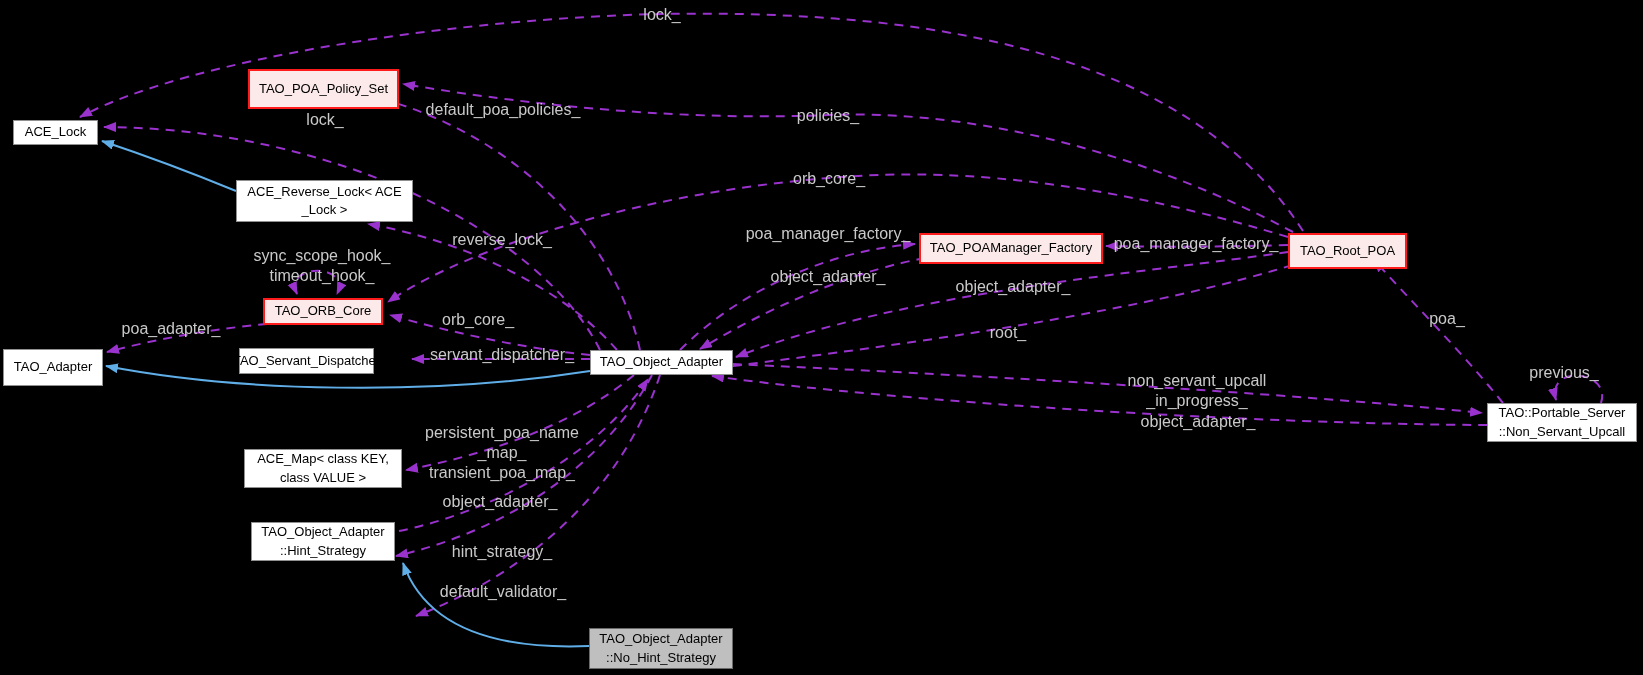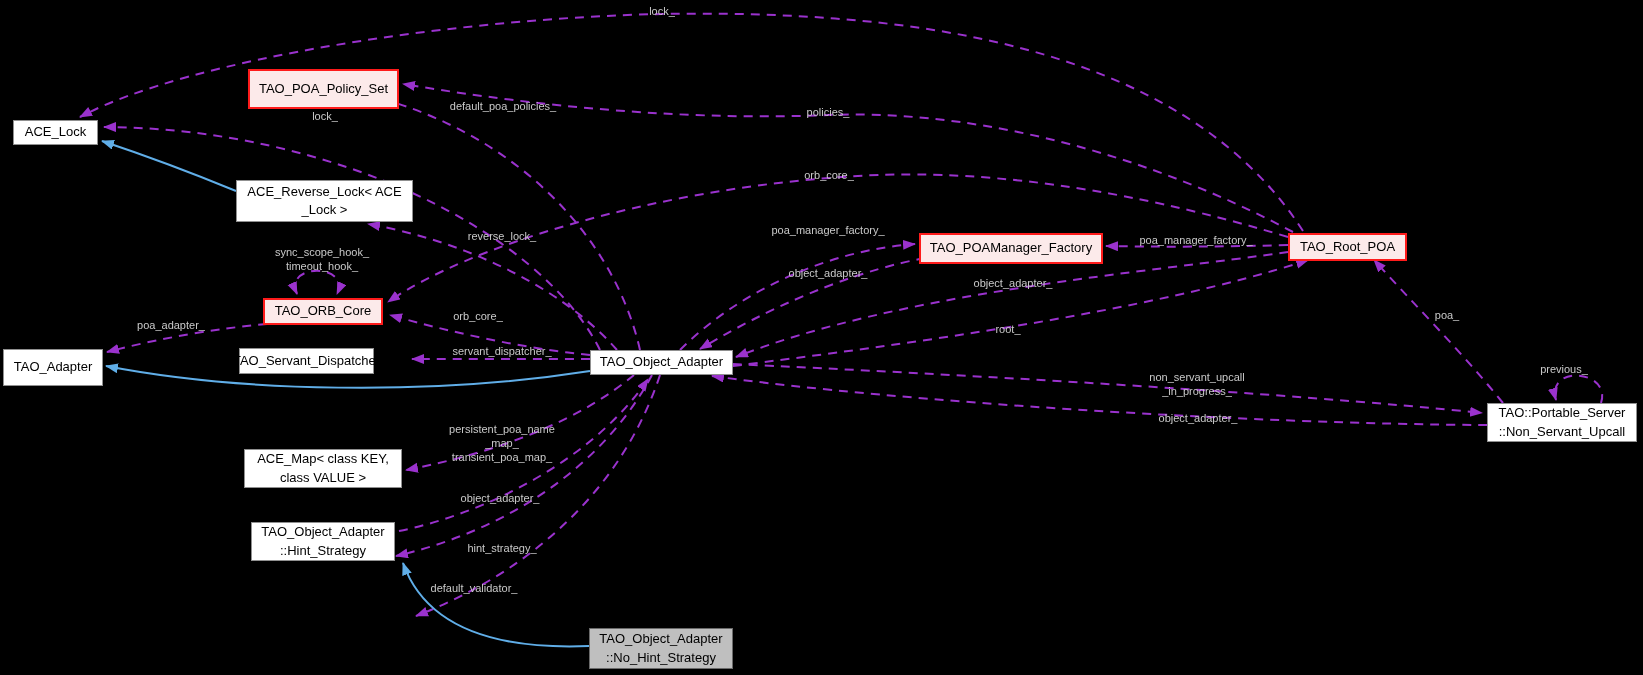--- a/index.html
+++ b/index.html
@@ -22,21 +22,21 @@
   .node{
     position:absolute;box-sizing:border-box;
     background:var(--node-fill);border:1.5px solid var(--node-border);
     color:var(--node-text);font-size:13px;line-height:1.4;
     display:flex;align-items:center;justify-content:center;text-align:center;
     white-space:pre-line;cursor:pointer;
   }
   .node.red{border:2px solid var(--highlight-border);background:var(--highlight-fill);}
   .node.gray{background:var(--gray-fill);border-color:var(--gray-border);}
   .elabel{
-    position:absolute;color:var(--label-text);font-size:11px;line-height:1.25;
+    position:absolute;color:var(--label-text);font-size:16px;line-height:1.25;
     white-space:pre-line;text-align:center;transform:translateX(-50%);
   }
 </style>
 </head>
 <body>
 
 <div class="stage">
 
   <svg width="1643" height="675" viewBox="0 0 1643 675">
     <defs>
@@ -82,21 +82,21 @@
 
   <div class="node" style="left:13px;top:120px;width:85px;height:25px">ACE_Lock</div>
   <div class="node red" style="left:248px;top:69px;width:151px;height:40px">TAO_POA_Policy_Set</div>
   <div class="node" style="left:236px;top:180px;width:177px;height:42px">ACE_Reverse_Lock&lt; ACE
 _Lock &gt;</div>
   <div class="node red" style="left:263px;top:298px;width:120px;height:27px">TAO_ORB_Core</div>
   <div class="node" style="left:3px;top:349px;width:100px;height:37px">TAO_Adapter</div>
   <div class="node" style="left:239px;top:348px;width:135px;height:26px">TAO_Servant_Dispatcher</div>
   <div class="node" style="left:590px;top:350px;width:143px;height:25px">TAO_Object_Adapter</div>
   <div class="node red" style="left:919px;top:233px;width:184px;height:31px">TAO_POAManager_Factory</div>
-  <div class="node red" style="left:1288px;top:233px;width:119px;height:28px">TAO_Root_POA</div>
+  <div class="node red" style="left:1288px;top:233px;width:119px;height:36px">TAO_Root_POA</div>
   <div class="node" style="left:1487px;top:403px;width:150px;height:39px">TAO::Portable_Server
 ::Non_Servant_Upcall</div>
   <div class="node" style="left:244px;top:449px;width:158px;height:39px">ACE_Map&lt; class KEY,
 class VALUE &gt;</div>
   <div class="node" style="left:251px;top:522px;width:144px;height:39px">TAO_Object_Adapter
 ::Hint_Strategy</div>
   <div class="node gray" style="left:589px;top:628px;width:144px;height:41px">TAO_Object_Adapter
 ::No_Hint_Strategy</div>
 
   <div class="elabel" style="left:662px;top:5px">lock_</div>
@@ -118,14 +118,14 @@
   <div class="elabel" style="left:1447px;top:309px">poa_</div>
   <div class="elabel" style="left:1197px;top:371px">non_servant_upcall
 _in_progress_</div>
   <div class="elabel" style="left:1198px;top:412px">object_adapter_</div>
   <div class="elabel" style="left:1564px;top:363px">previous_</div>
   <div class="elabel" style="left:502px;top:423px">persistent_poa_name
 _map_
 transient_poa_map_</div>
   <div class="elabel" style="left:500px;top:492px">object_adapter_</div>
   <div class="elabel" style="left:502px;top:542px">hint_strategy_</div>
-  <div class="elabel" style="left:474px;top:582px">default_validator_</div>
+  <div class="elabel" style="left:503px;top:582px">default_validator_</div>
 </div>
 
 </body></html>

